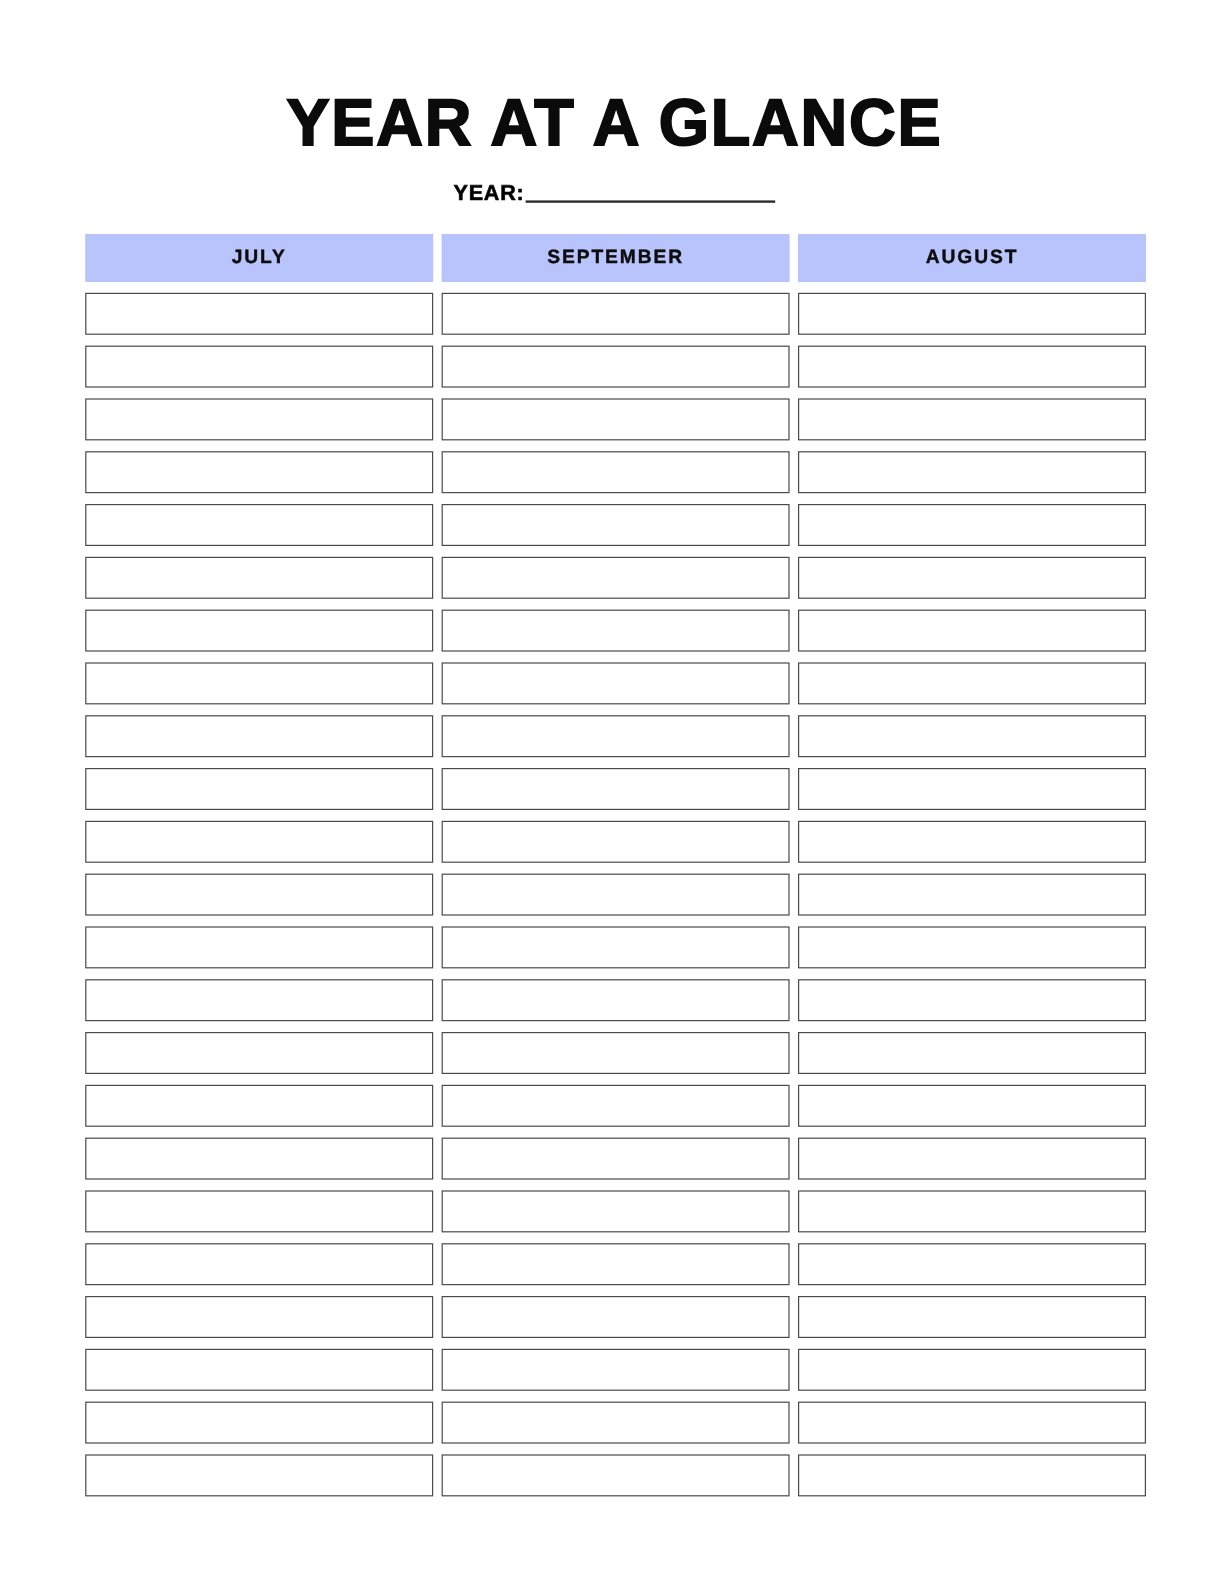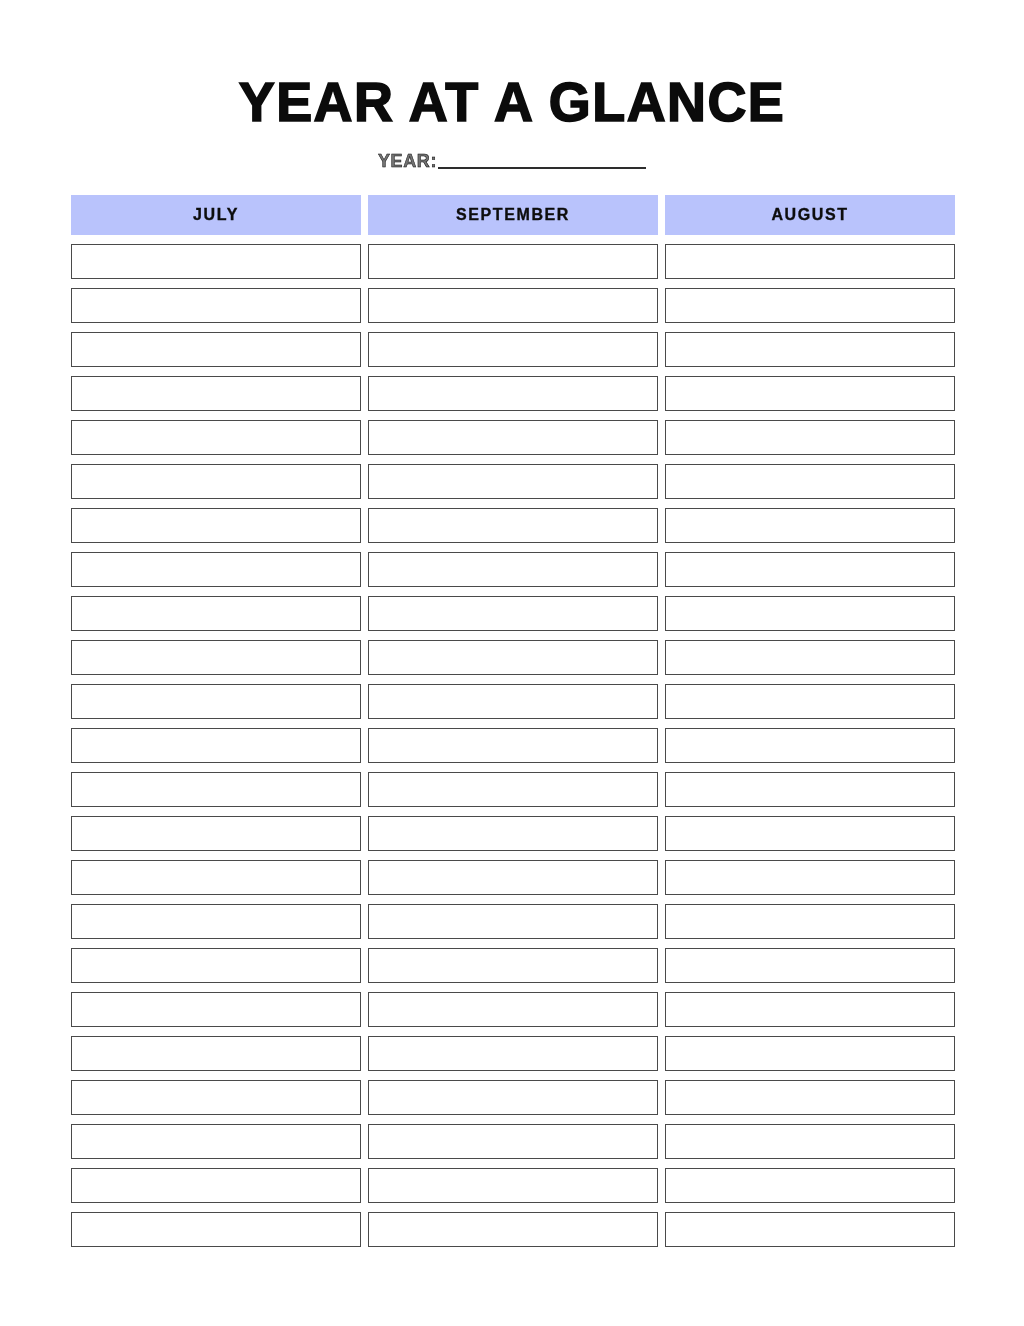--- a/index.html
+++ b/index.html
@@ -45,21 +45,21 @@
   .year-row {
     margin-top: 22px;
     display: flex;
     justify-content: center;
     align-items: flex-end;
   }
   .year-label {
     font-size: 18px;
     font-weight: 700;
     letter-spacing: 0.6px;
-    color: #737373;
+    color: #000000;
     -webkit-text-stroke: 0.5px #0b0b0b;
     line-height: 1;
     padding-bottom: 1px;
   }
   .year-blank {
     width: 208px;
     height: 0;
     border-bottom: 2px solid #2d2d2d;
     margin-left: 1px;
     margin-bottom: 2px;

